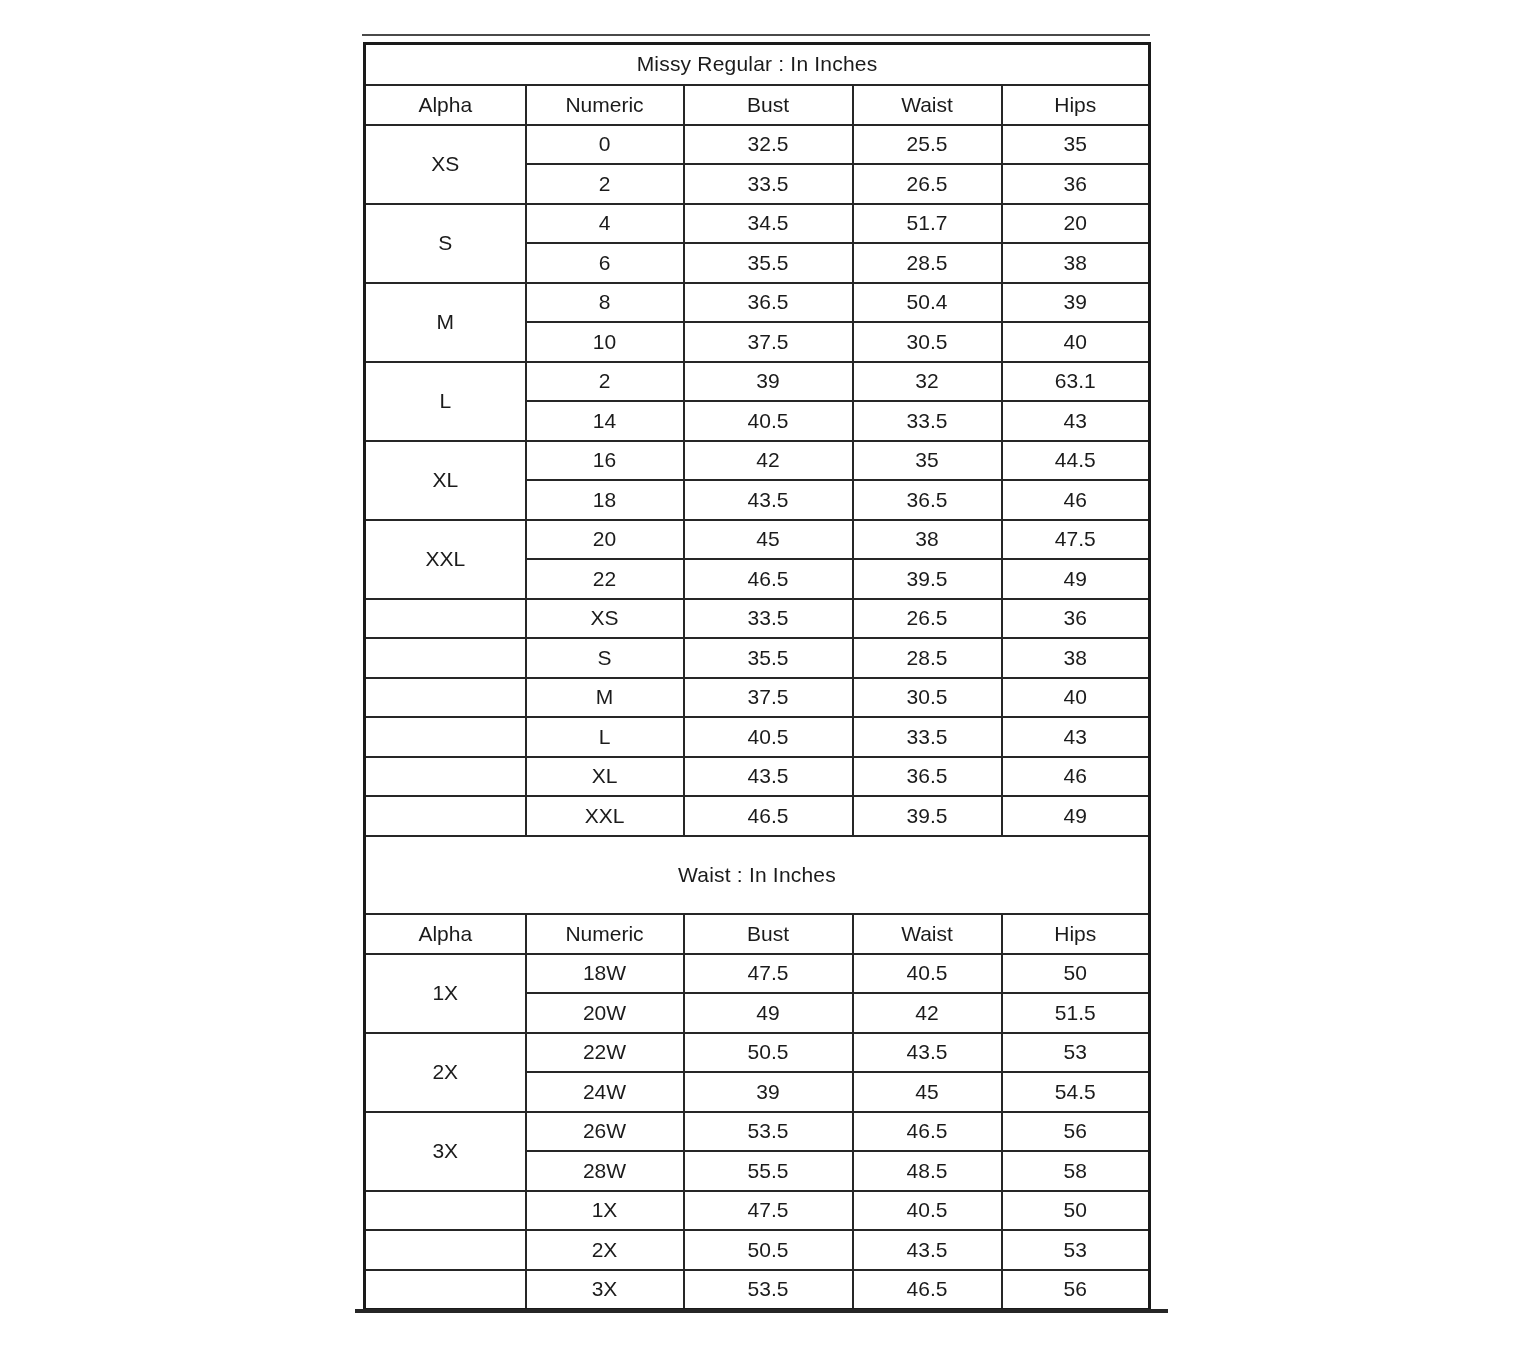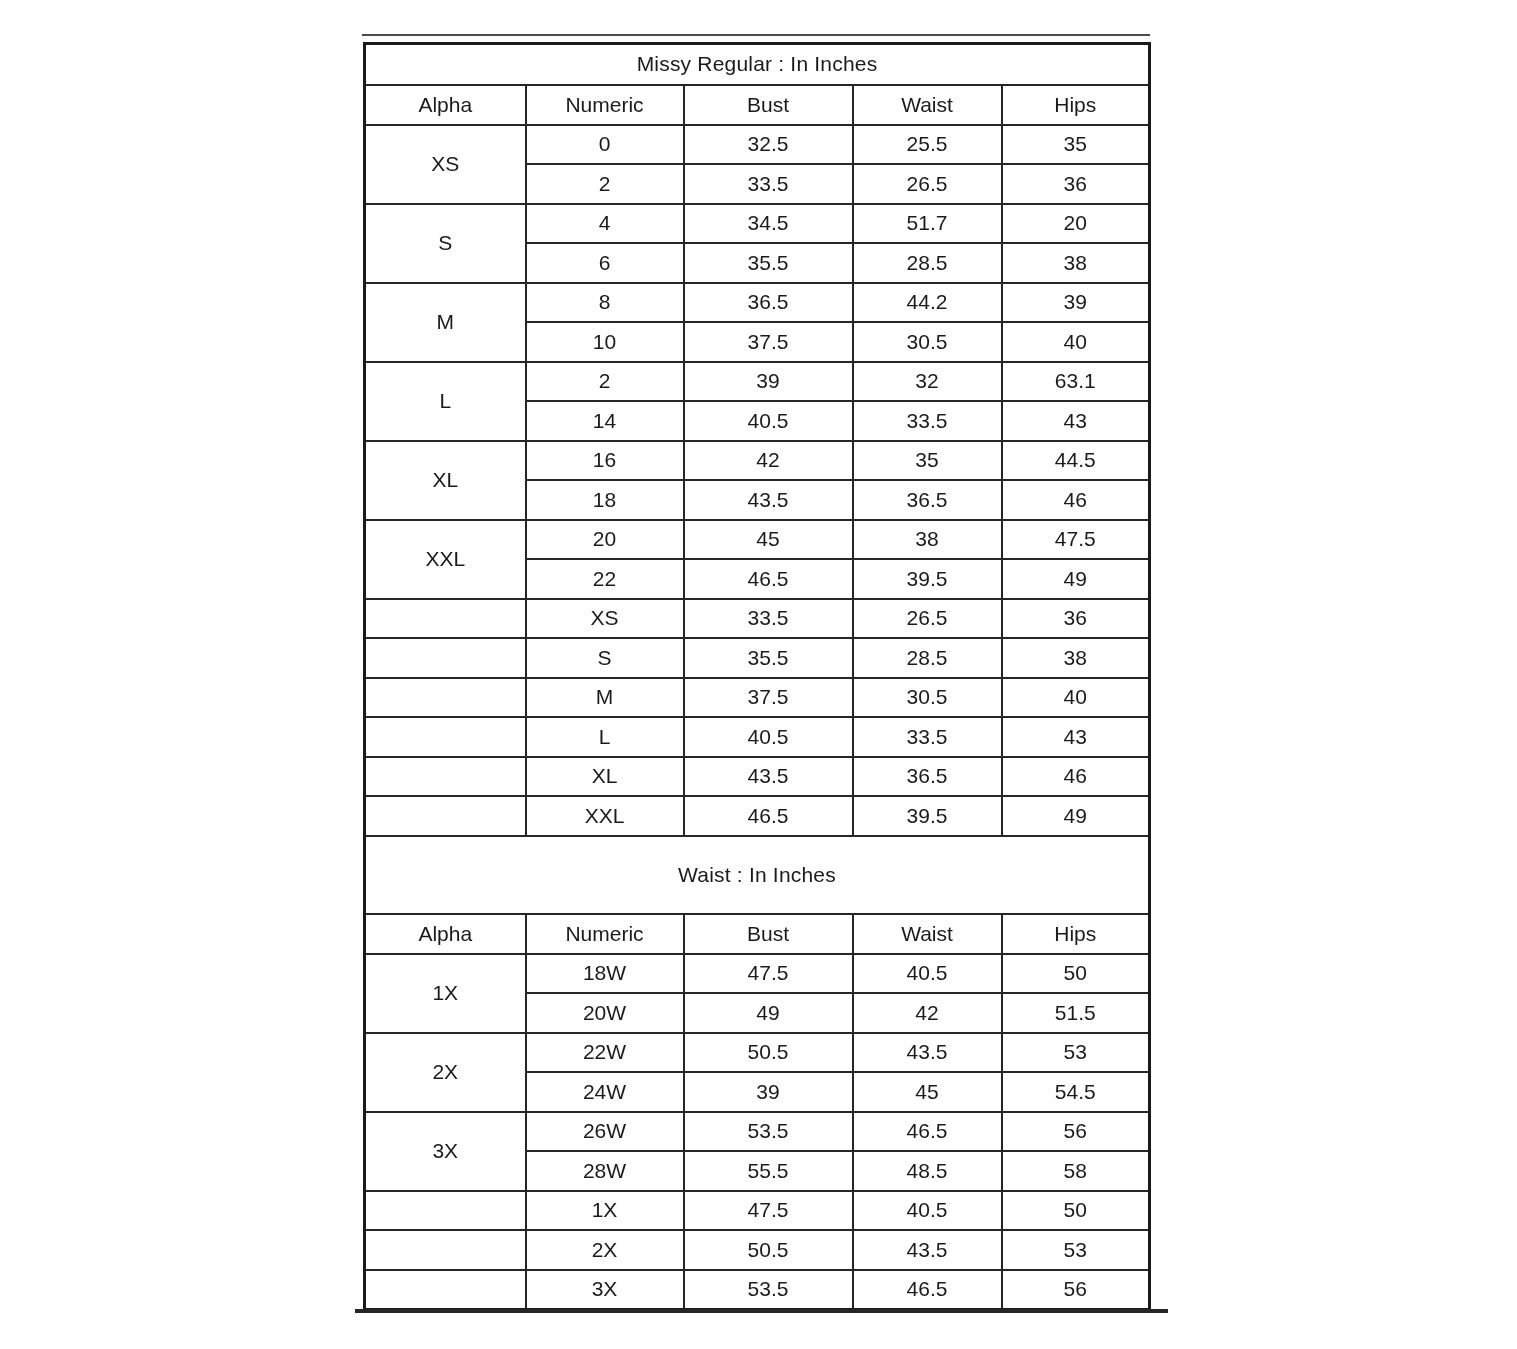--- a/index.html
+++ b/index.html
@@ -128,21 +128,21 @@
         <td>6</td>
         <td>35.5</td>
         <td>28.5</td>
         <td>38</td>
       </tr>
 
       <tr class="r">
         <td rowspan="2">M</td>
         <td>8</td>
         <td>36.5</td>
-        <td>44.2</td>
+        <td>50.4</td>
         <td>39</td>
       </tr>
       <tr class="r">
         <td>10</td>
         <td>37.5</td>
         <td>30.5</td>
         <td>40</td>
       </tr>
 
       <tr class="r">

